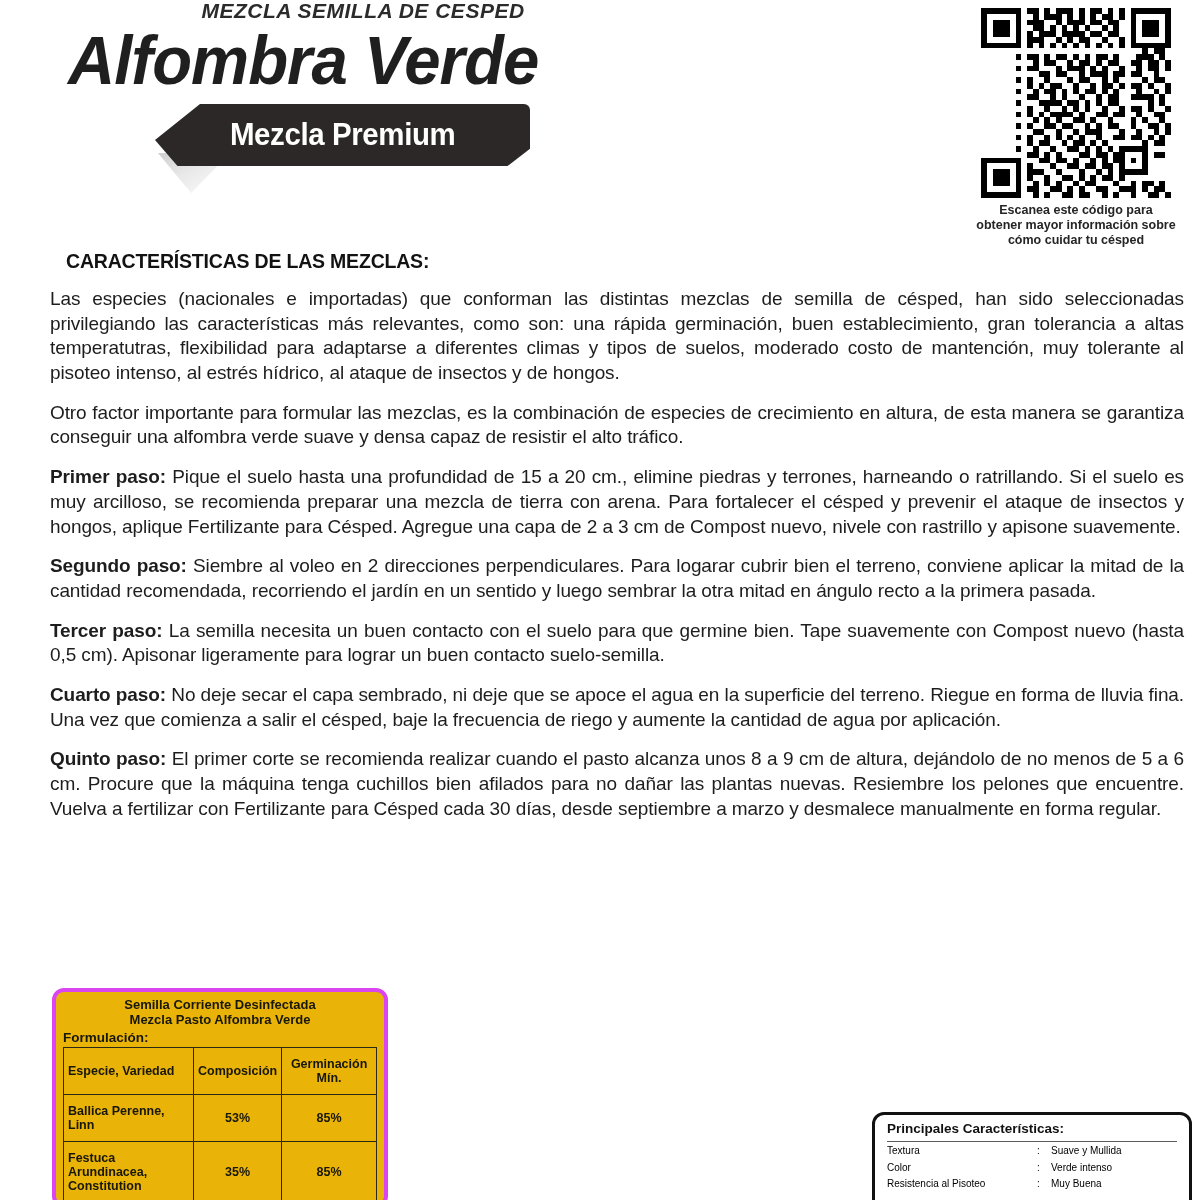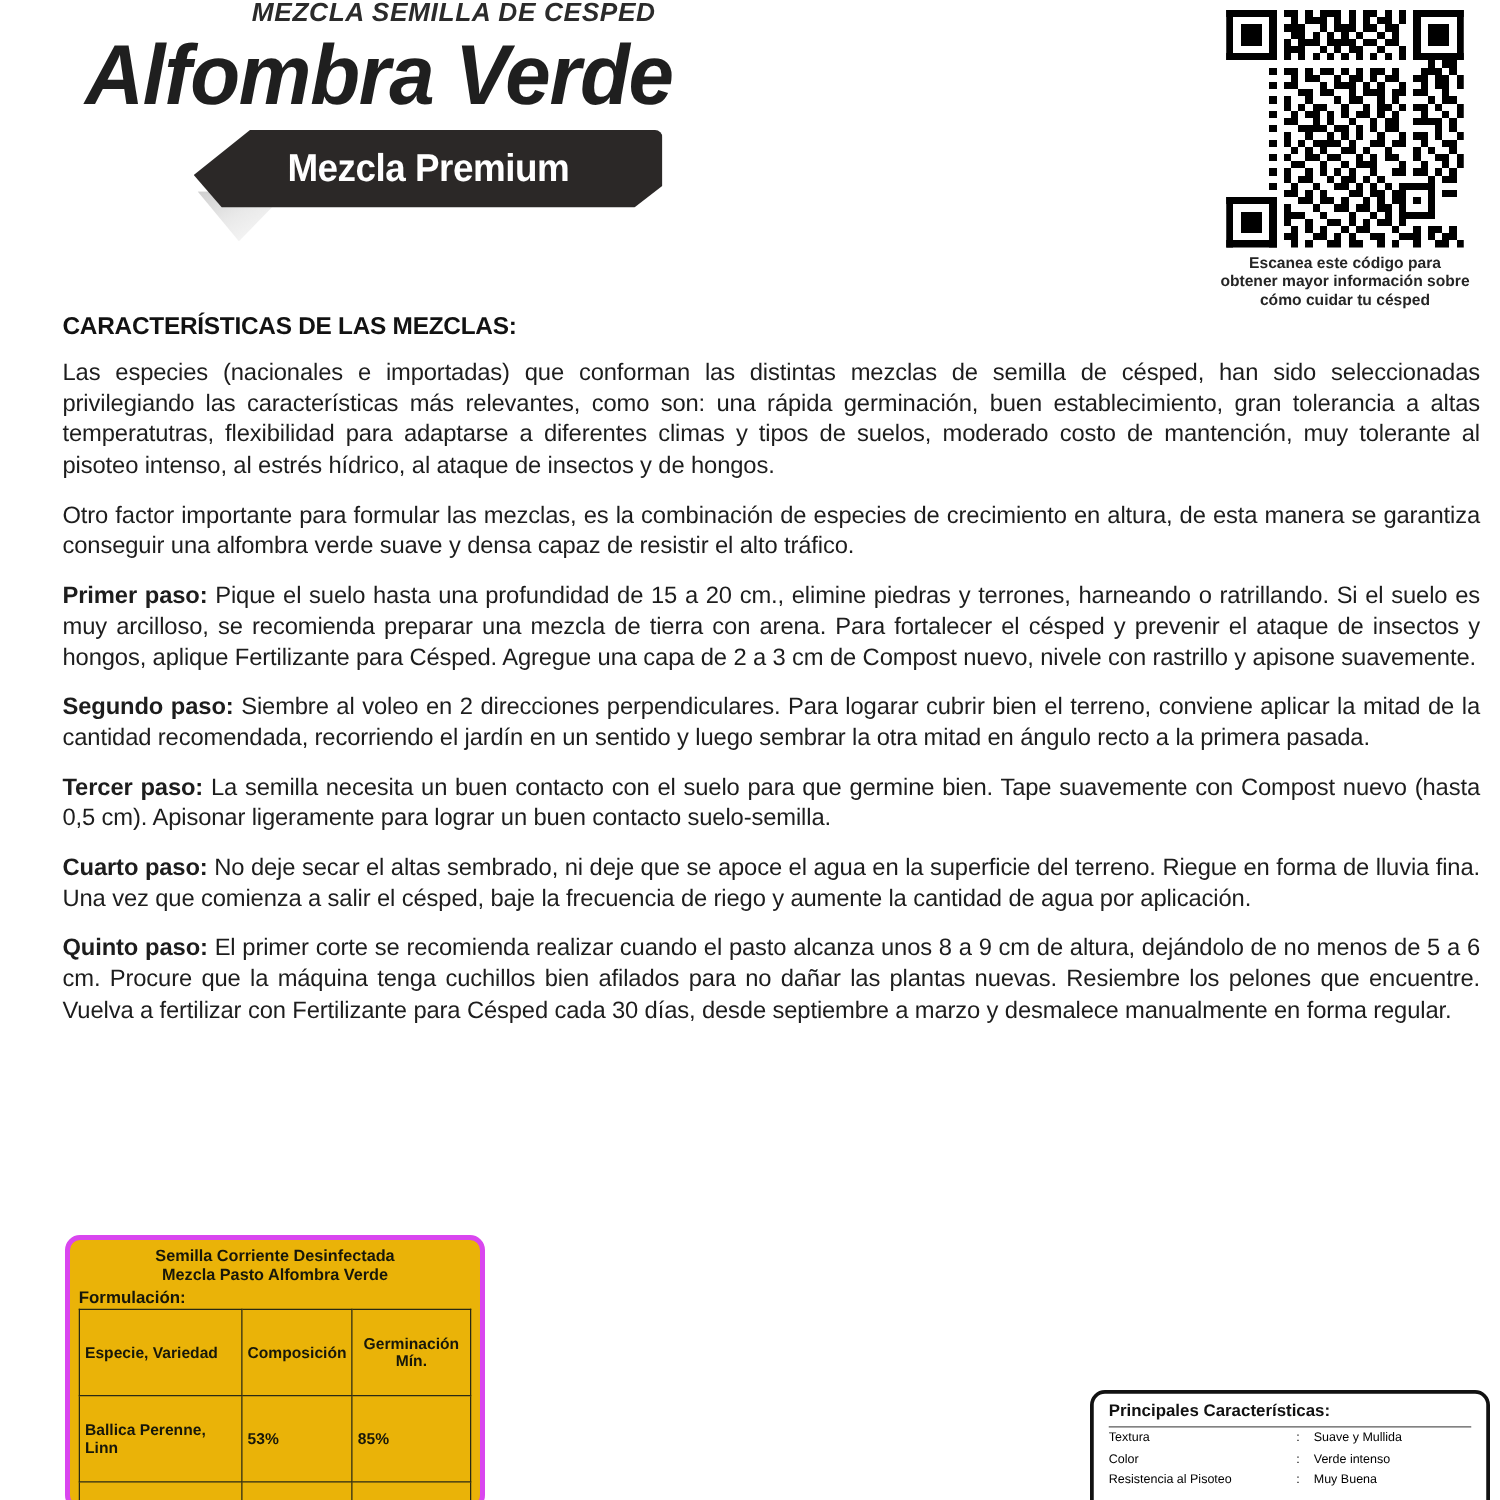--- a/index.html
+++ b/index.html
@@ -113,21 +113,21 @@
     position: absolute;
     left: 50px;
     top: 250px;
     width: 1134px;
   }
   .section-title {
     font-size: 19.5px;
     font-weight: bold;
     letter-spacing: -0.2px;
     color: #121212;
-    margin: 0 0 14px 0;
+    margin: 0 0 14px 16px;
   }
   p.copy {
     font-size: 19px;
     line-height: 1.30;
     text-align: justify;
     margin: 0 0 15px 0;
     color: #1d1d1d;
     letter-spacing: -0.1px;
   }
   p.copy:last-child { margin-bottom: 0; }
@@ -162,27 +162,27 @@
   }
   table.formula {
     width: 100%;
     border-collapse: collapse;
     font-size: 12.5px;
     color: #17170a;
   }
   table.formula th,
   table.formula td {
     border: 1px solid #2a2a14;
-    padding: 20px 4px;
+    padding: 9px 4px;
     font-weight: bold;
     line-height: 1.12;
   }
   table.formula th { text-align: center; }
   table.formula th.left, table.formula td.left { text-align: left; }
-  table.formula td.num { }
+  table.formula td.num { text-align: center; }
 
   
   .chars-panel {
     position: absolute;
     left: 872px;
     top: 1112px;
     width: 320px;
     height: 110px;
     background: #ffffff;
     border: 3px solid #111111;
@@ -508,21 +508,21 @@
 
 <div class="content">
   <div class="section-title">CARACTERÍSTICAS DE LAS MEZCLAS:</div>
 
   <p class="copy">Las especies (nacionales e importadas) que conforman las distintas mezclas de semilla de césped, han sido seleccionadas privilegiando las características más relevantes, como son: una rápida germinación, buen establecimiento, gran tolerancia a altas temperatutras, flexibilidad para adaptarse a diferentes climas y tipos de suelos, moderado costo de mantención, muy tolerante al pisoteo intenso, al estrés hídrico, al ataque de insectos y de hongos.</p>
   <p class="copy">Otro factor importante para formular las mezclas, es la combinación de especies de crecimiento en altura, de esta manera se garantiza conseguir una alfombra verde suave y densa capaz de resistir el alto tráfico.</p>
 
   <p class="copy"><b>Primer paso:</b><span> Pique el suelo hasta una profundidad de 15 a 20 cm., elimine piedras y terrones, harneando o ratrillando. Si el suelo es muy arcilloso, se recomienda preparar una mezcla de tierra con arena. Para fortalecer el césped y prevenir el ataque de insectos y hongos, aplique Fertilizante para Césped. Agregue una capa de 2 a 3 cm de Compost nuevo, nivele con rastrillo y apisone suavemente.</span></p>
   <p class="copy"><b>Segundo paso:</b><span> Siembre al voleo en 2 direcciones perpendiculares. Para logarar cubrir bien el terreno, conviene aplicar la mitad de la cantidad recomendada, recorriendo el jardín en un sentido y luego sembrar la otra mitad en ángulo recto a la primera pasada.</span></p>
   <p class="copy"><b>Tercer paso:</b><span> La semilla necesita un buen contacto con el suelo para que germine bien. Tape suavemente con Compost nuevo (hasta 0,5 cm). Apisonar ligeramente para lograr un buen contacto suelo-semilla.</span></p>
-  <p class="copy"><b>Cuarto paso:</b><span> No deje secar el altas sembrado, ni deje que se apoce el agua en la superficie del terreno. Riegue en forma de lluvia fina. Una vez que comienza a salir el césped, baje la frecuencia de riego y aumente la cantidad de agua por aplicación.</span></p>
+  <p class="copy"><b>Cuarto paso:</b><span> No deje secar el capa sembrado, ni deje que se apoce el agua en la superficie del terreno. Riegue en forma de lluvia fina. Una vez que comienza a salir el césped, baje la frecuencia de riego y aumente la cantidad de agua por aplicación.</span></p>
   <p class="copy"><b>Quinto paso:</b><span> El primer corte se recomienda realizar cuando el pasto alcanza unos 8 a 9 cm de altura, dejándolo de no menos de 5 a 6 cm. Procure que la máquina tenga cuchillos bien afilados para no dañar las plantas nuevas. Resiembre los pelones que encuentre. Vuelva a fertilizar con Fertilizante para Césped cada 30 días, desde septiembre a marzo y desmalece manualmente en forma regular.</span></p>
 </div>
 
 <div class="formula-panel">
   <div class="formula-head">
     <div>Semilla Corriente Desinfectada</div>
     <div>Mezcla Pasto Alfombra Verde</div>
   </div>
   <div class="formula-sub">Formulación:</div>
   <table class="formula">

